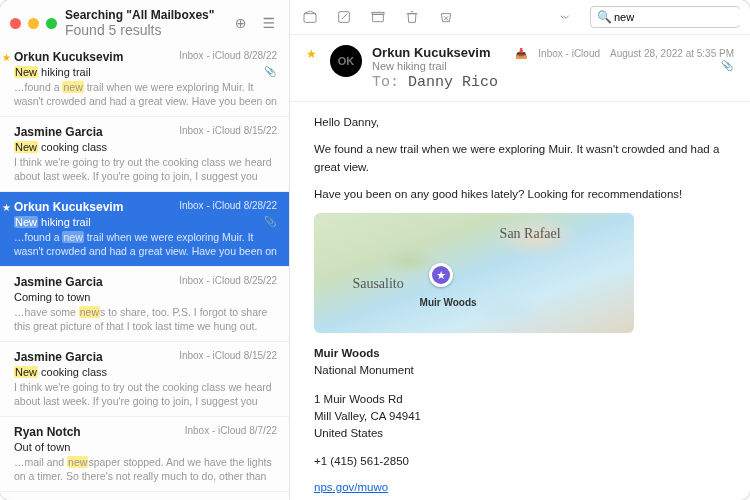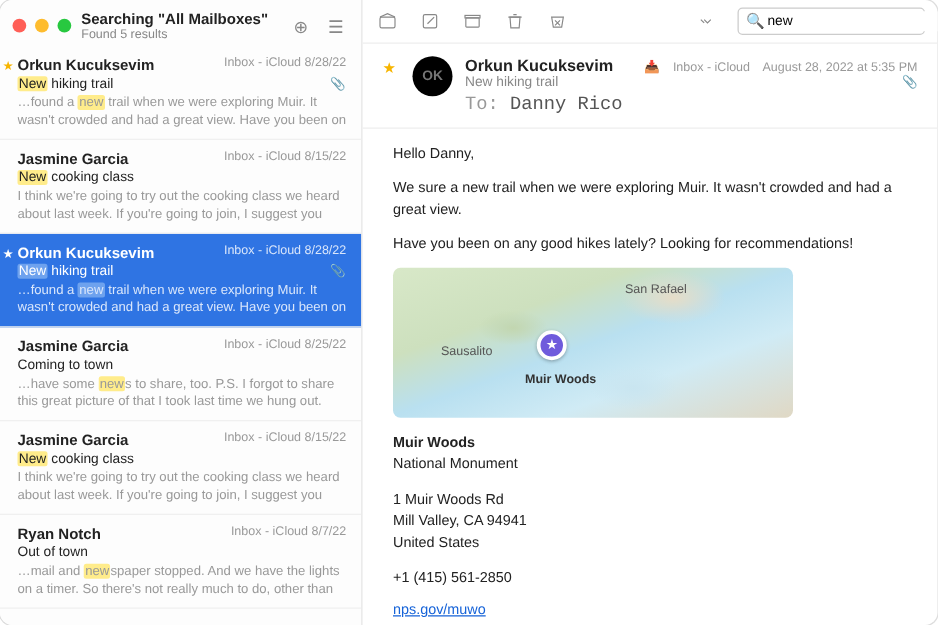--- a/index.html
+++ b/index.html
@@ -7,21 +7,21 @@
   .window { display: flex; height: 100%; }
   .sidebar { width: 290px; border-right: 1px solid #e5e5e5; display: flex; flex-direction: column; background: #fdfdfd; }
   .titlebar { display: flex; align-items: center; padding: 8px 10px 4px 10px; gap: 8px; }
   .traffic { display: flex; gap: 7px; }
   .dot { width: 11px; height: 11px; border-radius: 50%; }
   .dot.red { background: #ff5f57; }
   .dot.yellow { background: #febc2e; }
   .dot.green { background: #28c840; }
   .title-text { flex: 1; }
   .title-main { font-weight: 600; font-size: 12px; }
-  .title-sub { font-size: 10px; color: #888; }
+  .title-sub { font-size: 14px; color: #888; }
   .tb-icon { color: #888; font-size: 14px; padding: 2px 4px; cursor: pointer; }
   .section-label { font-size: 10px; color: #888; padding: 6px 14px 2px 14px; }
   .list { overflow-y: auto; flex: 1; }
   .row { padding: 8px 12px 8px 14px; border-bottom: 1px solid #f0f0f0; position: relative; cursor: pointer; }
   .row.selected { background: #2f74e3; color: #fff; }
   .row.selected .meta, .row.selected .preview { color: #d9e6fb; }
   .row.selected .hl { background: #6ea2ee; }
   .star { position: absolute; left: 2px; top: 10px; color: #f7b500; font-size: 10px; }
   .row.selected .star { color: #fff; }
   .row-top { display: flex; justify-content: space-between; font-size: 12px; }
@@ -50,21 +50,21 @@
   .msg-body { flex: 1; overflow-y: auto; padding: 12px 24px; font-size: 11.5px; line-height: 1.5; }
   .msg-body p { margin-bottom: 10px; }
   .map { position: relative; width: 320px; height: 120px; border-radius: 6px; overflow: hidden; background: linear-gradient(160deg, #d8e8c8 0%, #cde0be 30%, #b9e0f0 50%, #d0ebf5 70%, #e0d8c4 100%); margin-bottom: 12px; }
   .map::before { content: ""; position: absolute; inset: 0; background:
       radial-gradient(ellipse 40px 20px at 30% 40%, #c2d6b0 0%, transparent 70%),
       radial-gradient(ellipse 60px 30px at 70% 20%, #e6ddc8 0%, transparent 70%),
       radial-gradient(ellipse 50px 25px at 60% 80%, #c9e5f0 0%, transparent 70%);
   }
   .map .pin { position: absolute; left: 36%; top: 42%; width: 24px; height: 24px; border-radius: 50%; background: #6f5bdc; border: 3px solid #fff; box-shadow: 0 1px 3px rgba(0,0,0,.3); display: flex; align-items: center; justify-content: center; color: #fff; font-size: 11px; }
   .map .pin-label { position: absolute; left: 33%; top: 68%; font-size: 10px; font-weight: 600; color: #333; }
-  .map .city { position: absolute; font-size: 10px; color: #555; }
+  .map .city { position: absolute; font-size: 14px; color: #555; font-family: Liberation Serif, serif; }
   .map .c1 { left: 12%; top: 50%; }
   .map .c2 { left: 58%; top: 8%; }
   .poi-name { font-weight: 700; }
   .poi-sub { margin-bottom: 8px; }
   .addr, .phone { margin-bottom: 8px; margin-top: 11px; }
   a { color: #1663d8; text-decoration: underline; }
   .iconbtn { cursor: pointer; display: inline-flex; align-items: center; justify-content: center; width: 20px; height: 18px; }
   .iconbtn svg { width: 16px; height: 16px; stroke: #888; fill: none; stroke-width: 1.4; }
 </style>
 </head>
@@ -209,21 +209,21 @@
         <div style="text-align:right; color:#bbb; font-size:10px; margin-top:-12px">📎</div>
         <div class="mh-to">
           <span class="label">To:</span>
           <span>Danny Rico</span>
         </div>
       </div>
     </div>
 
     <div class="msg-body">
       <p>Hello Danny,</p>
-      <p>We sure a new trail when we were exploring Muir. It wasn't crowded and had a great view.</p>
+      <p>We found a new trail when we were exploring Muir. It wasn't crowded and had a great view.</p>
       <p>Have you been on any good hikes lately? Looking for recommendations!</p>
 
       <div class="map">
         <div class="city c1">Sausalito</div>
         <div class="city c2">San Rafael</div>
         <div class="pin">★</div>
         <div class="pin-label">Muir Woods</div>
       </div>
 
       <div class="poi-name">Muir Woods</div>

